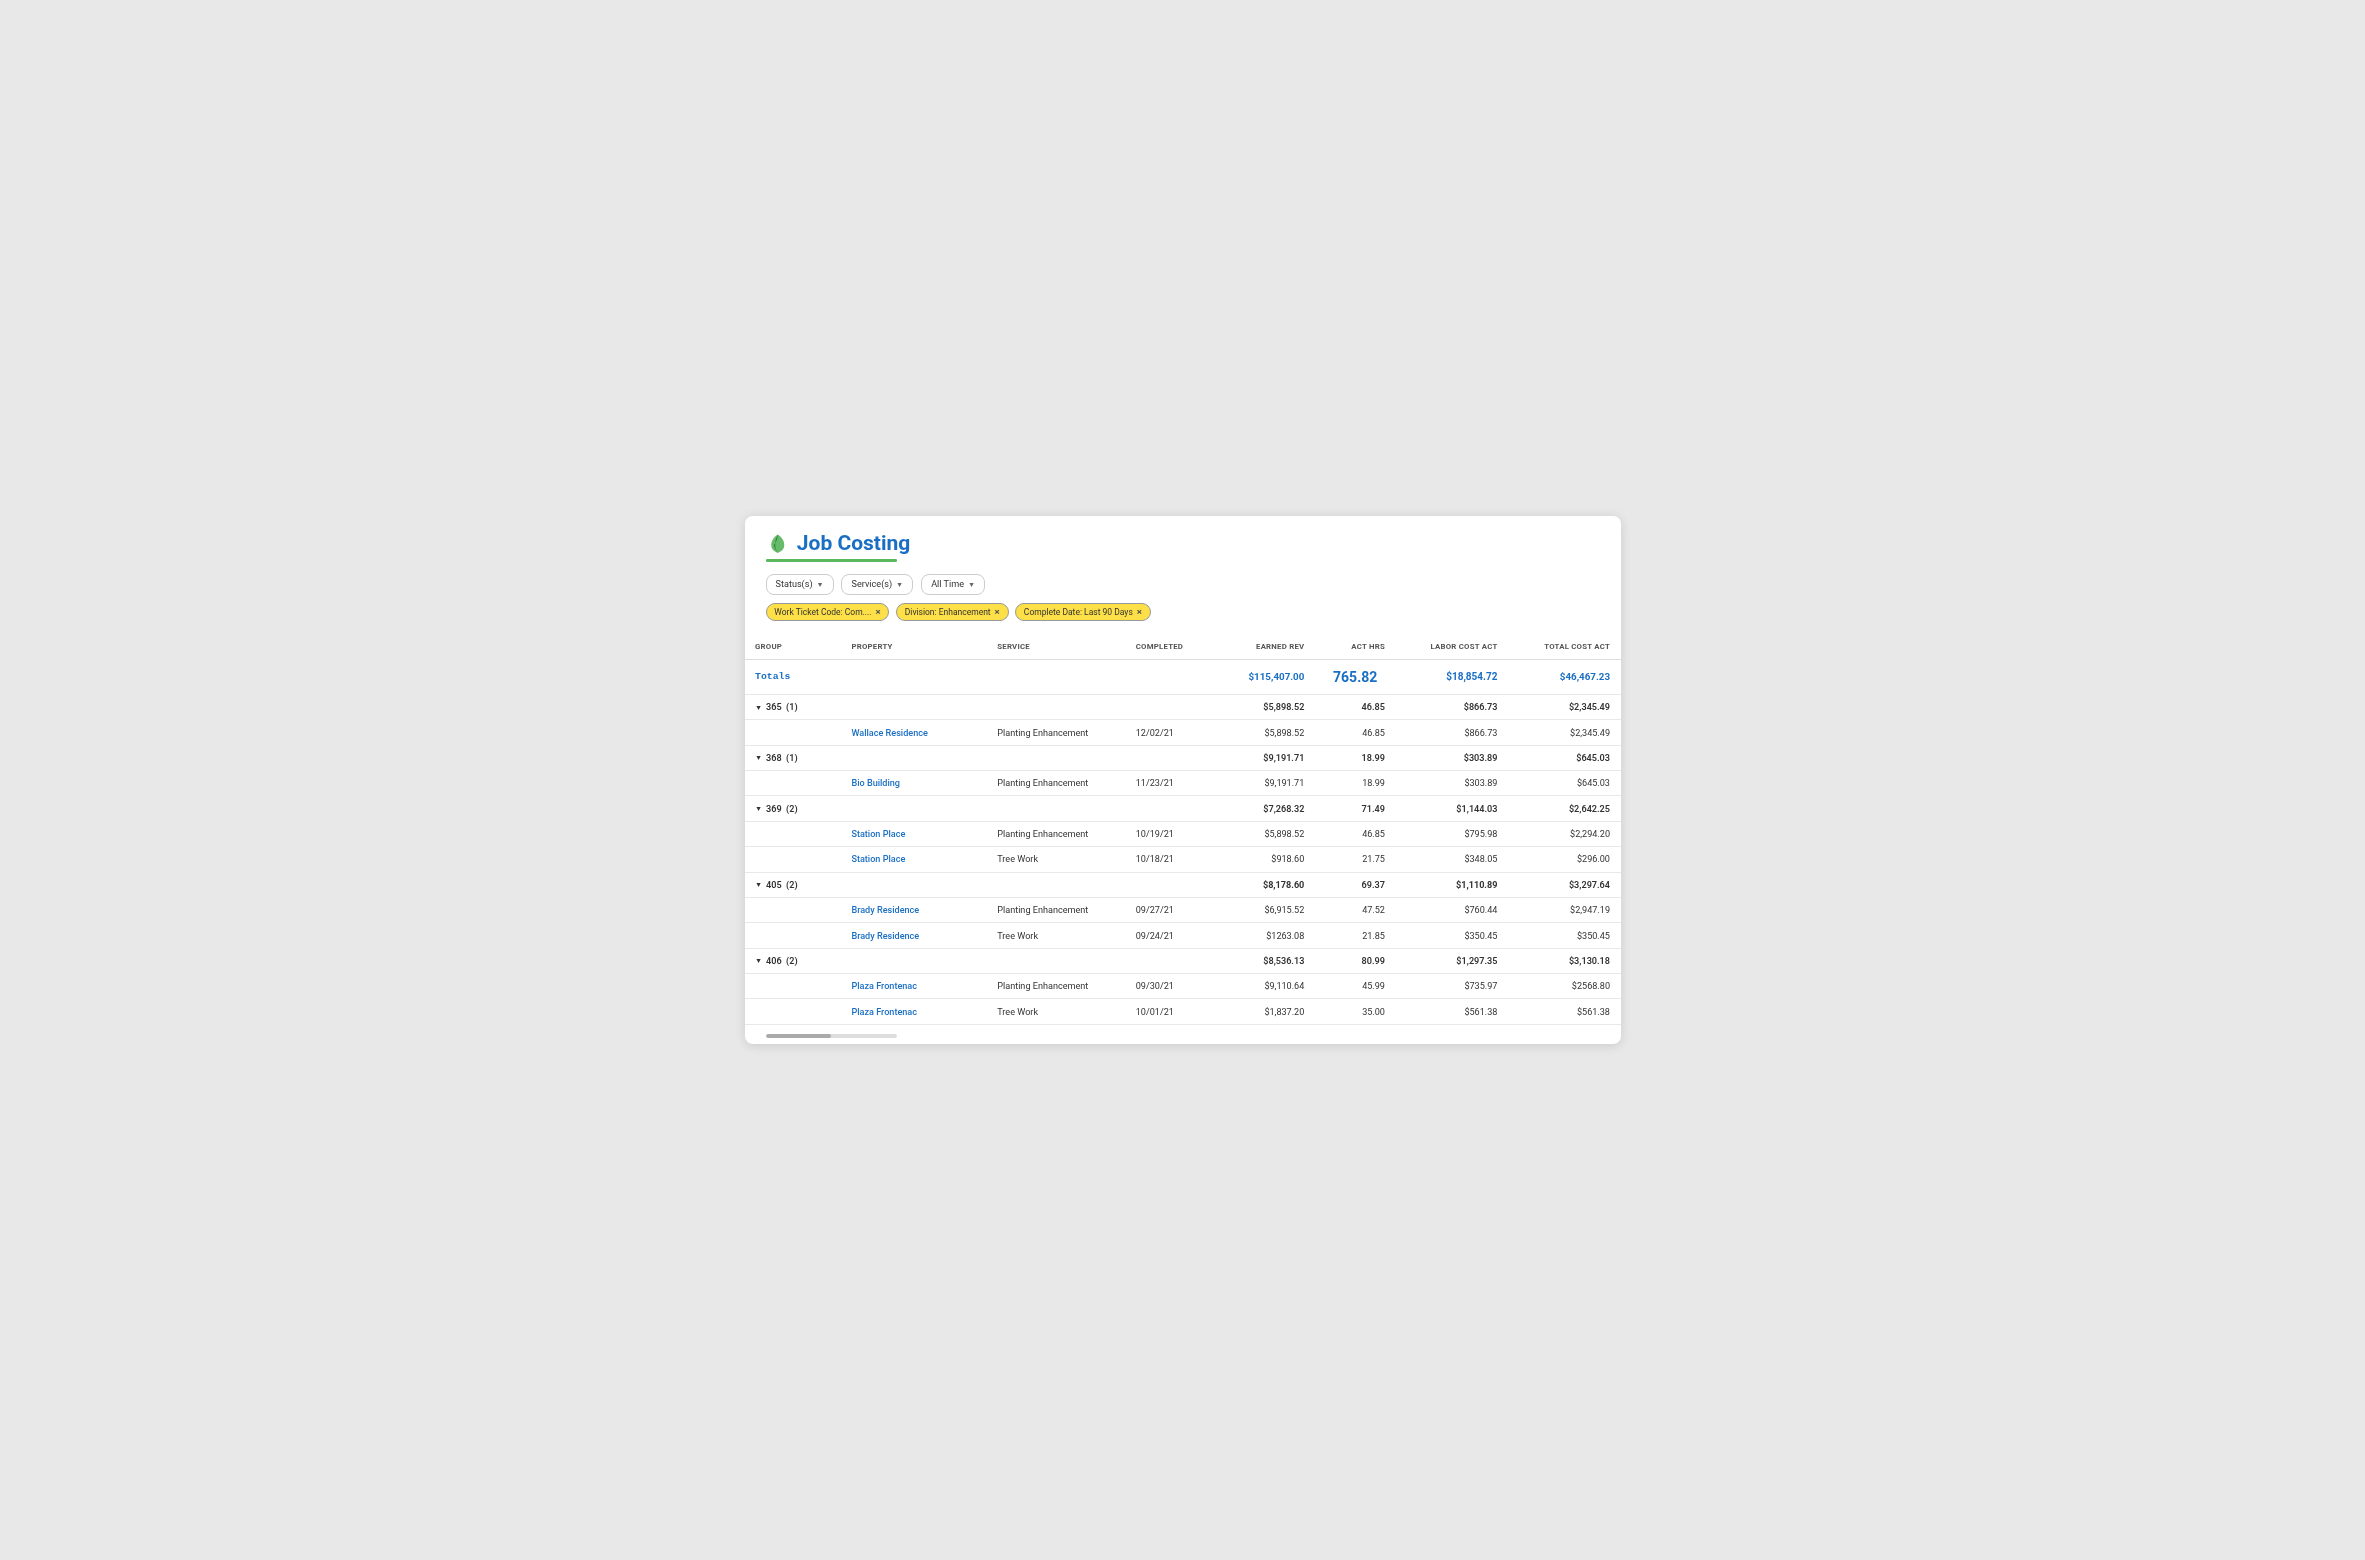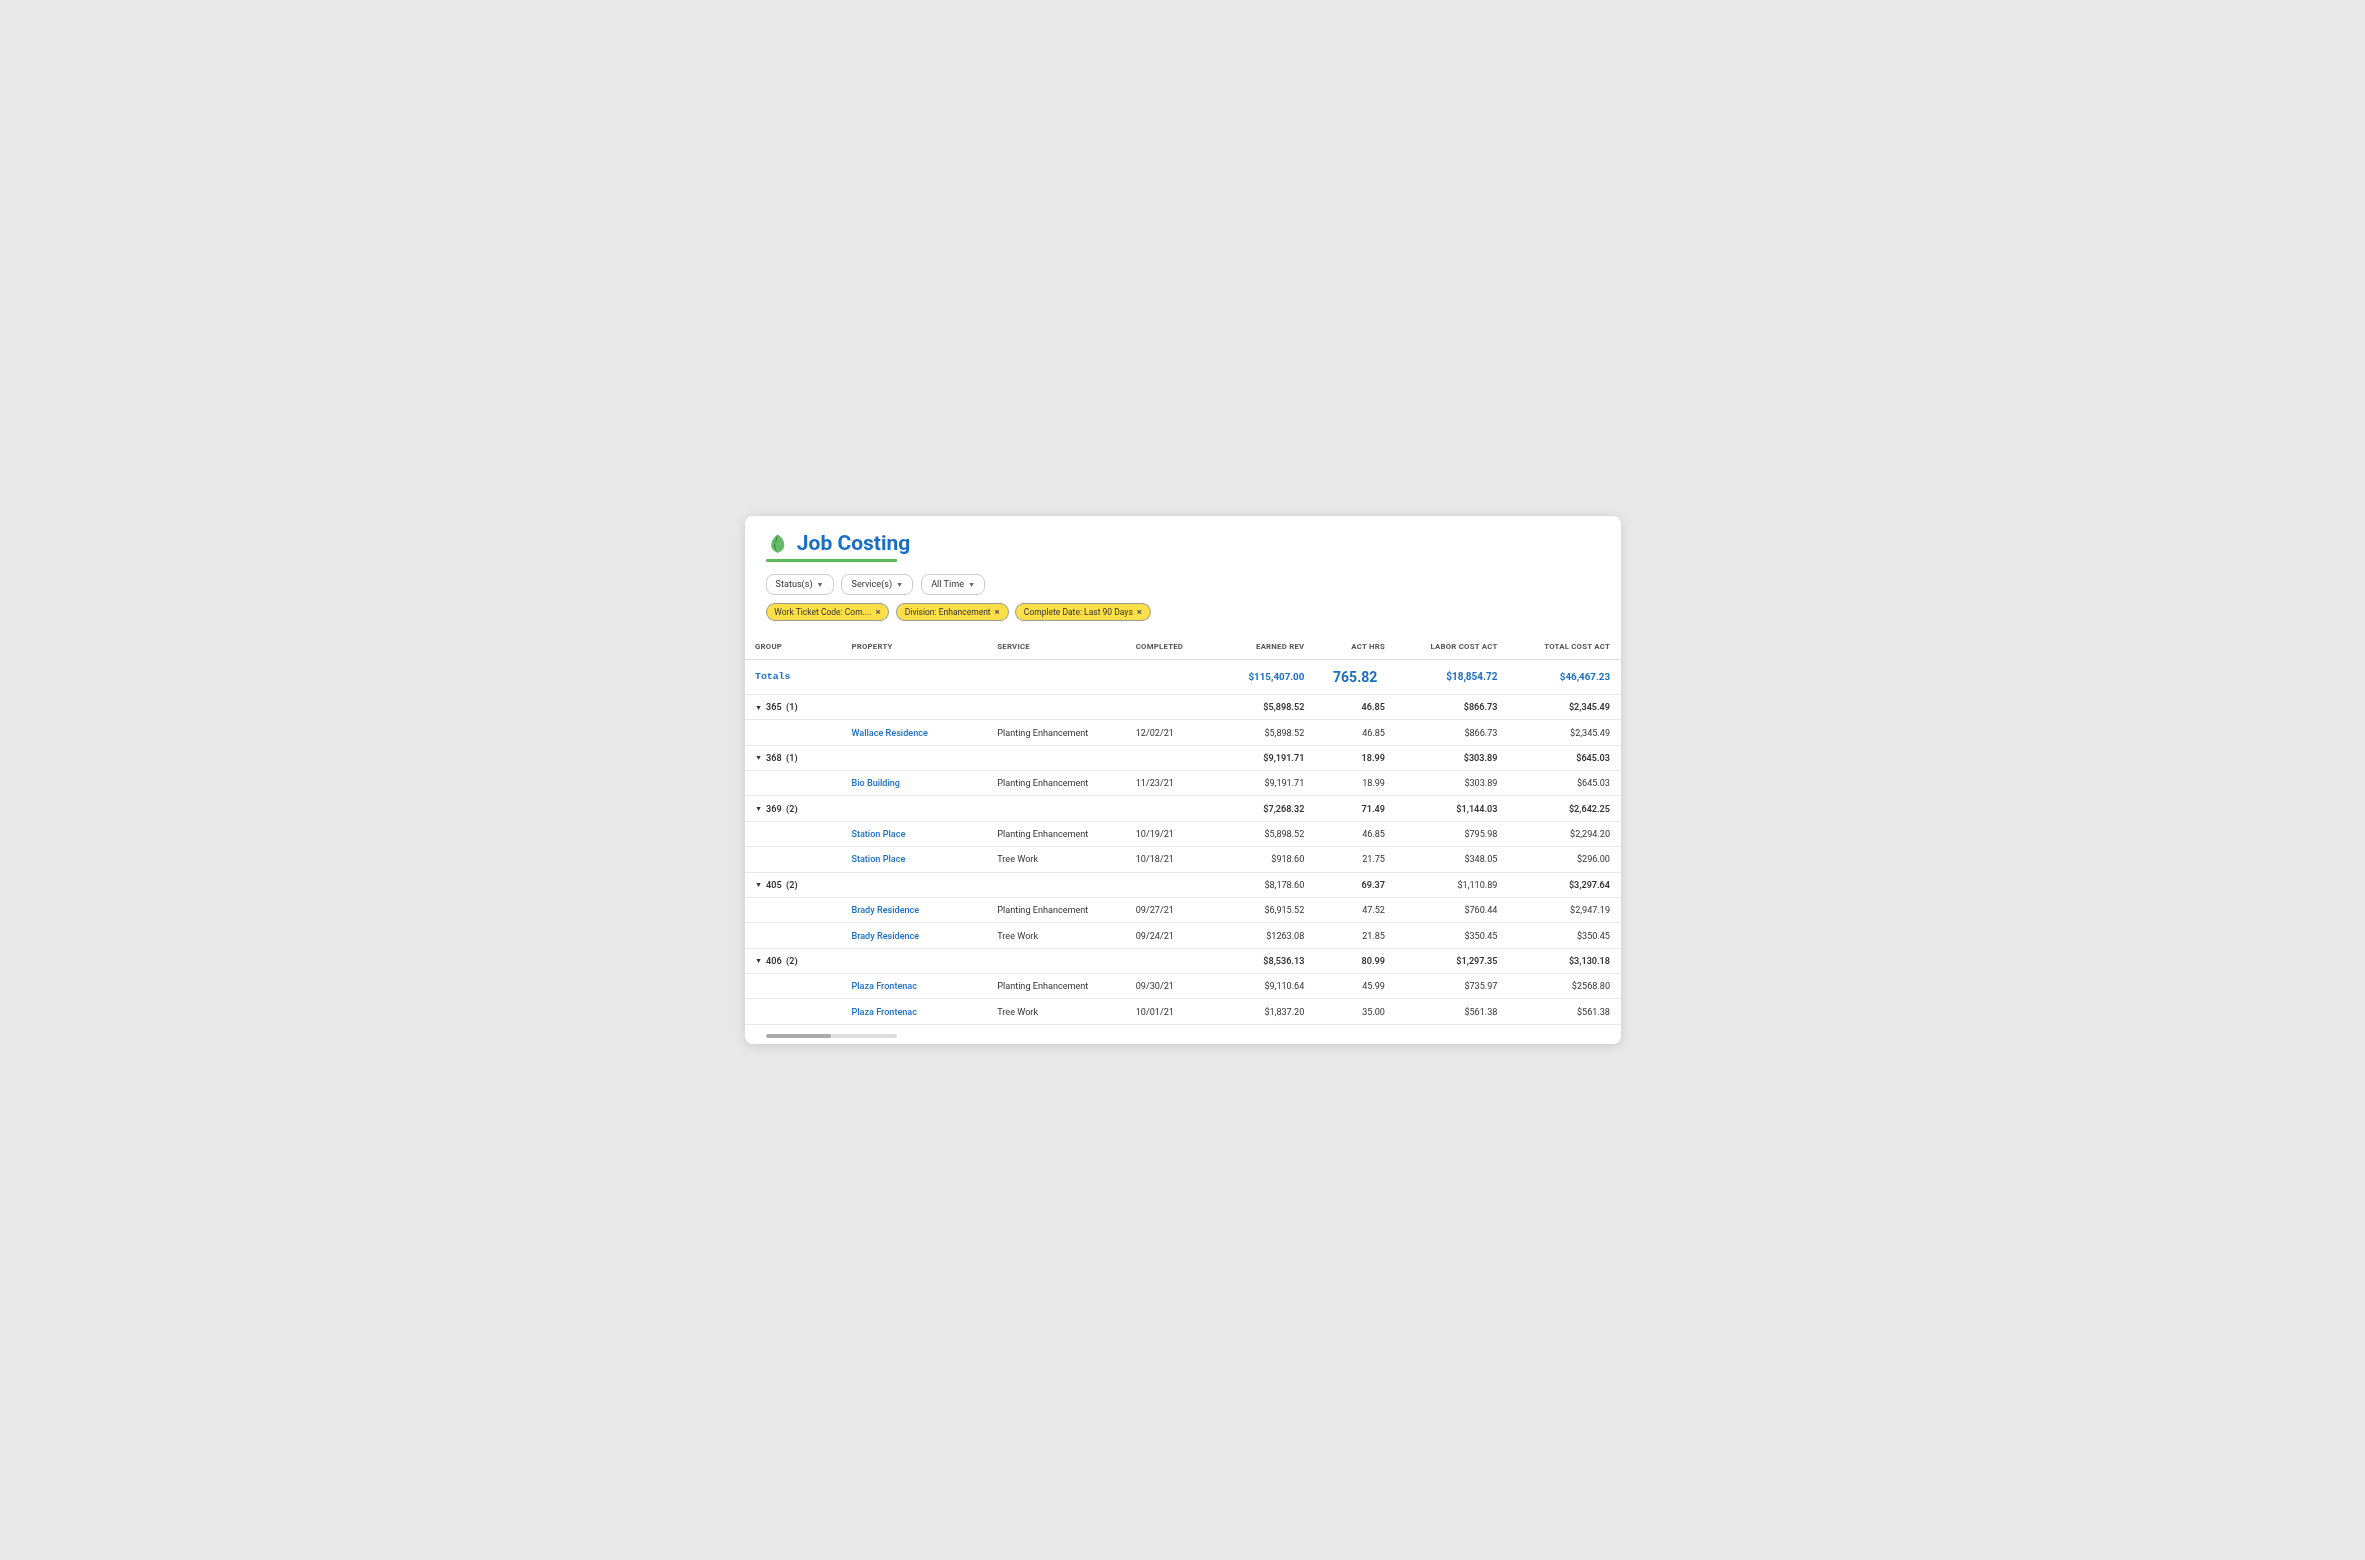--- a/index.html
+++ b/index.html
@@ -333,23 +333,23 @@
           <tr class="group-row">
       <td>
         <div class="group-expand">
           <span style="font-size:7.2px;">▼</span>
           <span>405&nbsp;&nbsp;(2)</span>
         </div>
       </td>
       <td></td>
       <td></td>
       <td></td>
-      <td class="right" style="font-weight:400;">$8,178.60</td>
+      <td class="right" style="font-weight:700;">$8,178.60</td>
       <td class="right" style="font-weight:600;">69.37</td>
-      <td class="right" style="font-weight:400;">$1,110.89</td>
+      <td class="right" style="font-weight:700;">$1,110.89</td>
       <td class="right" style="font-weight:600;">$3,297.64</td>
     </tr>
           <tr>
         <td></td>
         <td>
           <a class="property-link" href="#">Brady Residence</a>
         </td>
         <td>Planting Enhancement</td>
         <td>09/27/21</td>
         <td class="right">$6,915.52</td>

